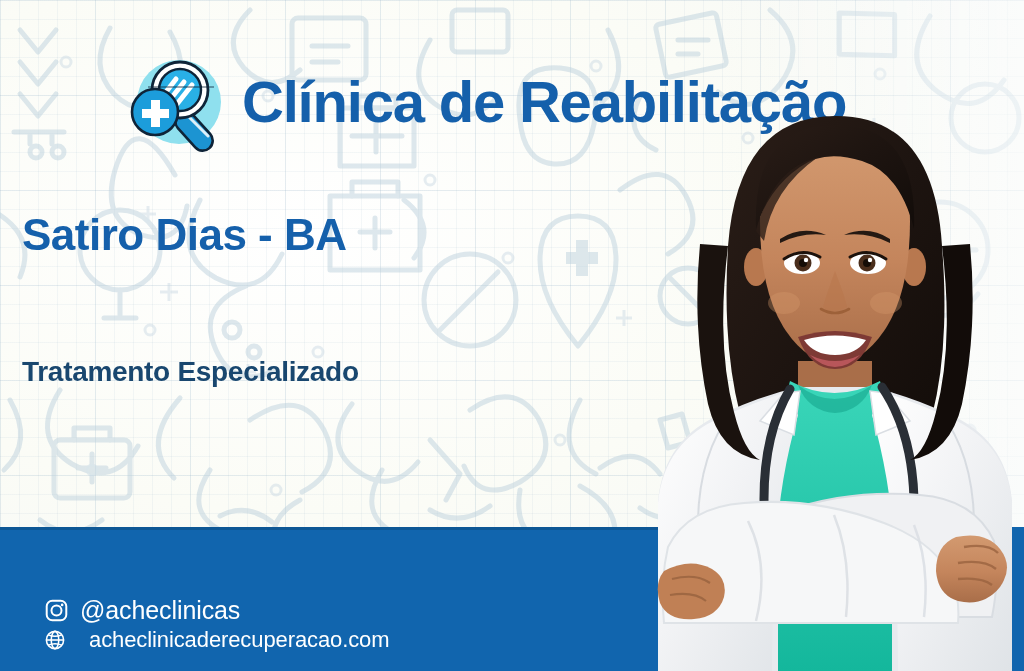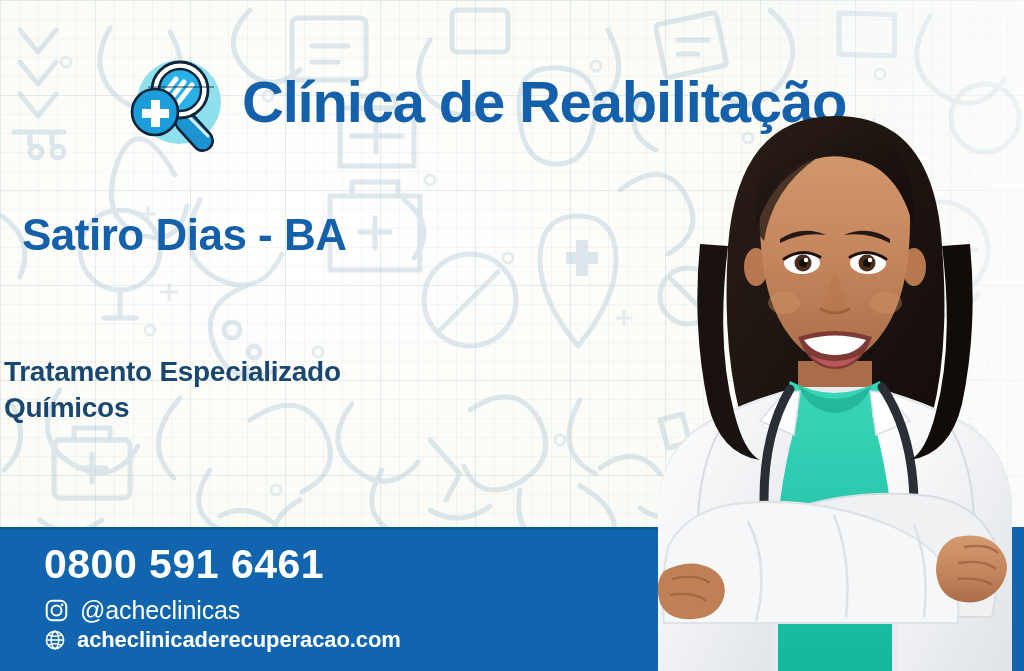--- a/index.html
+++ b/index.html
@@ -62,21 +62,21 @@
     display:flex; align-items:center; gap:11px; margin-bottom:6px;
   }
   .contact-row .ico{
     width:25px; height:25px; display:flex; align-items:center; justify-content:center;
     flex:0 0 25px;
   }
   .contact-row .txt{
     color:#ffffff; font-size:25px; font-weight:400; letter-spacing:-.1px;
     line-height:1;
   }
-  .contact-row.web .txt{ font-size:22px; font-weight:700; }
+  .contact-row.web .txt{ font-size:22px; font-weight:400;margin-left:12px; }
   .contact-row.web .ico{ width:22px; height:22px; flex:0 0 22px; }
 
   
   .header{
     position:absolute; left:124px; top:52px;
     display:flex; align-items:center; gap:14px; z-index:5;
   }
   .logo-wrap{ width:104px; height:100px; position:relative; flex:0 0 104px; }
   .brand{
     color:#1560ab; font-size:58px; font-weight:700; letter-spacing:-1.2px;
@@ -85,21 +85,21 @@
 
   
   .city{
     position:absolute; left:22px; top:213px; z-index:5;
     color:#1560ab; font-size:44px; font-weight:700; letter-spacing:-.5px;
     line-height:1;
   }
 
   
   .tagline{
-    position:absolute; left:4px; top:354px; z-index:5;
+    position:absolute; left:22px; top:354px; z-index:5;
     color:#19476f; font-size:28px; font-weight:700; line-height:1.27;
     letter-spacing:-.3px;
   }
   .tagline span{ display:block; }
 
   
   .doctor{
     position:absolute; right:-6px; bottom:0;
     width:392px; height:600px; z-index:8;
   }
@@ -250,27 +250,25 @@
         <line x1="24" y1="35" x2="90" y2="35" stroke="#0f2438" stroke-width="1.6" opacity=".55"></line>
       </svg>
     </div>
     <div class="brand">Clínica de Reabilitação</div>
   </div>
 
   <div class="city">Satiro Dias - BA</div>
 
   <div class="tagline">
     <span>Tratamento Especializado</span>
-    <span>Químicos</span>
   </div>
 
   <div class="footer-band"></div>
 
   <div class="footer-content">
-    <div class="phone">0800 591 6461</div>
 
     <div class="contact-row">
       <span class="ico">
         <svg viewBox="0 0 24 24" width="25" height="25" fill="none" stroke="#ffffff" stroke-width="1.9">
           <rect x="2.6" y="2.6" width="18.8" height="18.8" rx="5.4"></rect>
           <circle cx="12" cy="12" r="4.8"></circle>
           <circle cx="17.4" cy="6.6" r="1.25" fill="#ffffff" stroke="none"></circle>
         </svg>
       </span>
       <span class="txt">@acheclinicas</span>

